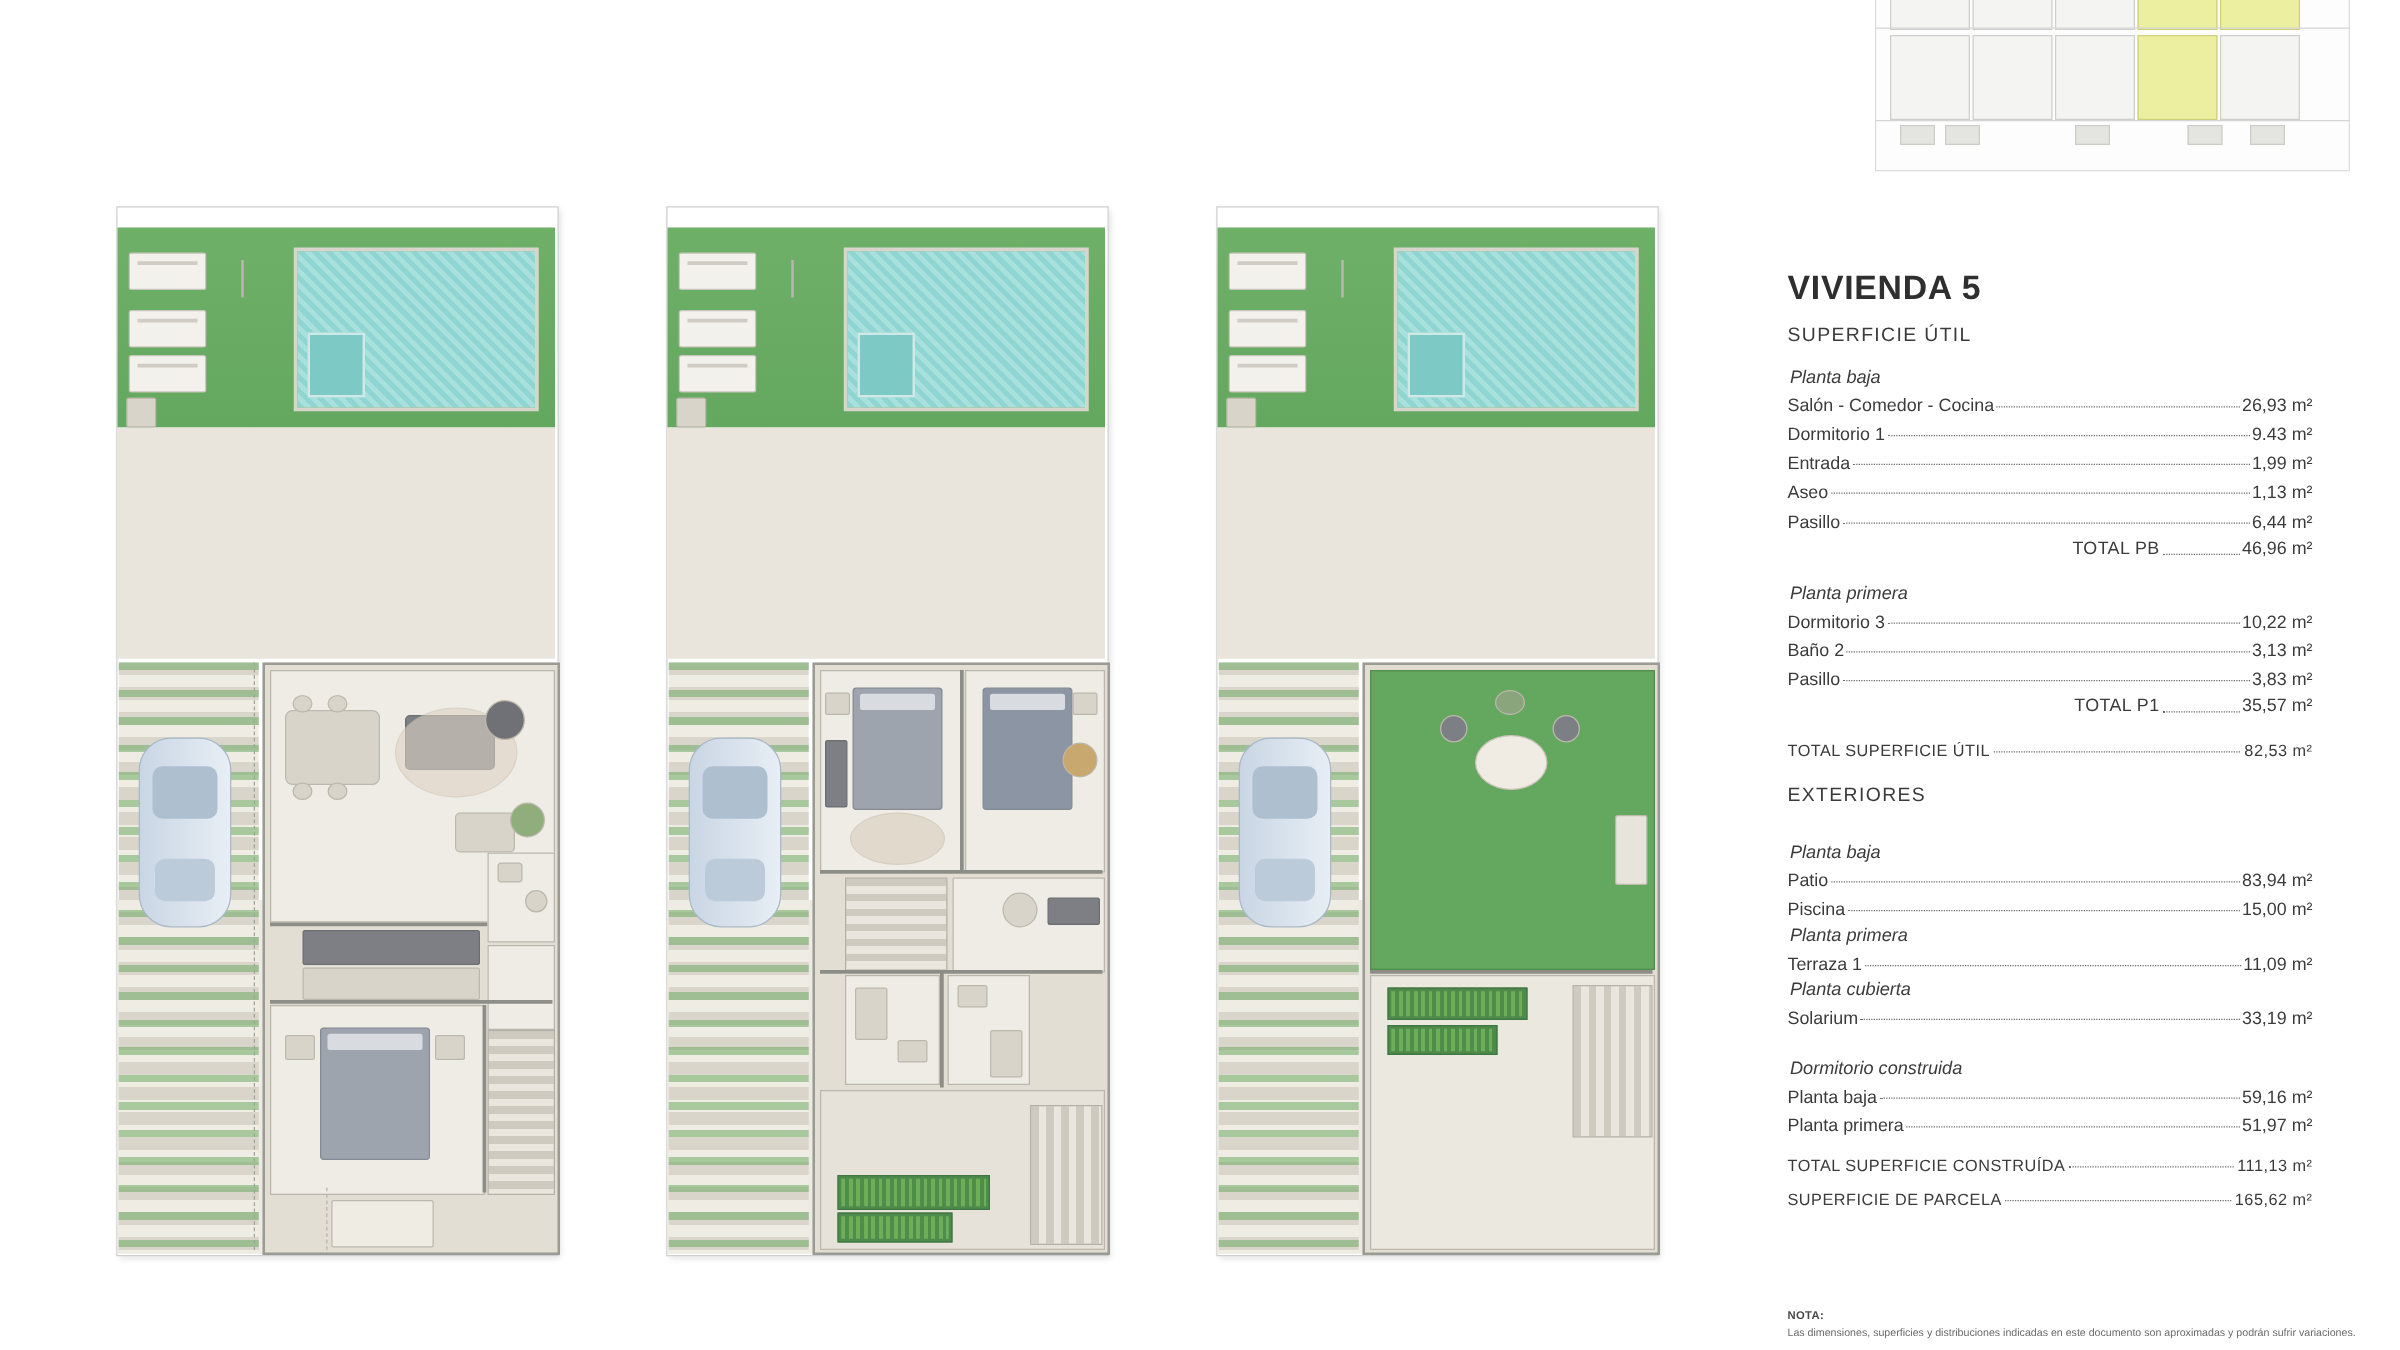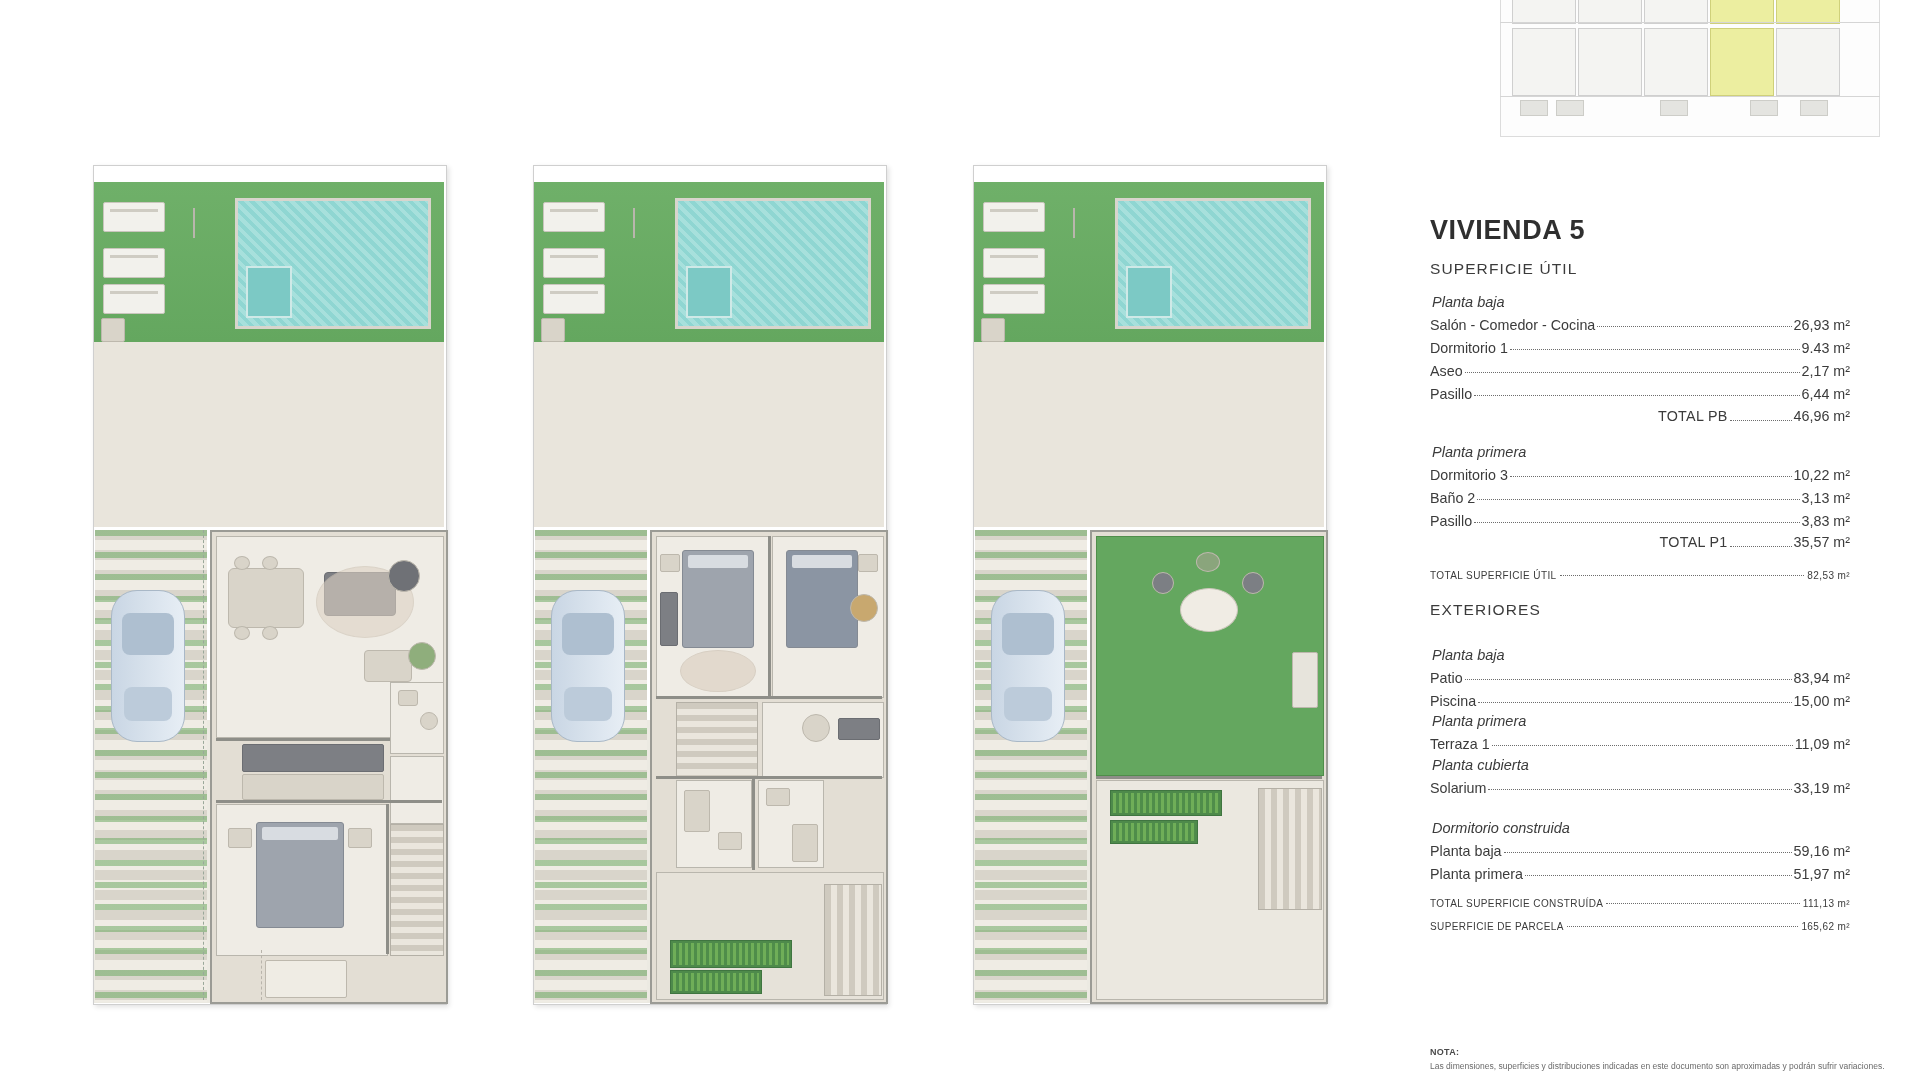--- a/index.html
+++ b/index.html
@@ -66,21 +66,21 @@
   .grp-title{font-style:italic;font-size:14.5px;margin:0 0 4px 2px;color:#3b3b3b;}
   .row{display:flex;align-items:baseline;font-size:14.3px;line-height:1.62;color:#3b3b3b;}
   .row .lbl{white-space:nowrap;}
   .row .dots{flex:1;margin:0 2px;border-bottom:1.4px dotted #6d6d6d;transform:translateY(-3px);}
   .row .val{white-space:nowrap;}
   .total{display:flex;justify-content:flex-end;font-size:14.3px;margin-top:1px;}
   .total .t-lbl{letter-spacing:.3px;}
   .total .t-dots{width:62px;margin:0 2px;border-bottom:1.4px dotted #6d6d6d;transform:translateY(-3px);}
   .gap{height:20px;}
   .gap-s{height:12px;}
-  .big-row{display:flex;align-items:baseline;font-size:10px;letter-spacing:.4px;}
+  .big-row{display:flex;align-items:baseline;font-size:13px;letter-spacing:.4px;}
   .note{position:absolute;left:1430px;top:1046px;width:460px;font-size:8.5px;color:#6a6a6a;line-height:1.5;}
   .note b{font-size:9px;color:#4a4a4a;letter-spacing:.3px;}
 
   
   .keyplan{position:absolute;left:1500px;top:-8px;width:380px;height:145px;}
   .kp-base{position:absolute;inset:0;border:1px solid #dcdcdc;background:#fdfdfd;}
   .kp-unit{position:absolute;border:1px solid #cfcfcf;background:#f4f4f2;}
   .kp-unit.sel{background:#eceea0;border-color:#cfd07a;}
   .kp-line{position:absolute;background:#d5d5d5;}
   .kp-ic{position:absolute;background:#e4e4e0;border:1px solid #cdcdc8;}
@@ -306,23 +306,28 @@
     <span class="lbl">Salón - Comedor - Cocina</span>
     <span class="dots"></span>
     <span class="val">26,93 m²</span>
   </div>
   <div class="row">
     <span class="lbl">Dormitorio 1</span>
     <span class="dots"></span>
     <span class="val">9.43 m²</span>
   </div>
   <div class="row">
+    <span class="lbl">Entrada</span>
+    <span class="dots"></span>
+    <span class="val">1,99 m²</span>
+  </div>
+  <div class="row">
     <span class="lbl">Aseo</span>
     <span class="dots"></span>
-    <span class="val">2,17 m²</span>
+    <span class="val">1,13 m²</span>
   </div>
   <div class="row">
     <span class="lbl">Pasillo</span>
     <span class="dots"></span>
     <span class="val">6,44 m²</span>
   </div>
   <div class="total">
     <span class="t-lbl">TOTAL PB</span>
     <span class="t-dots"></span>
     <span>46,96 m²</span>

